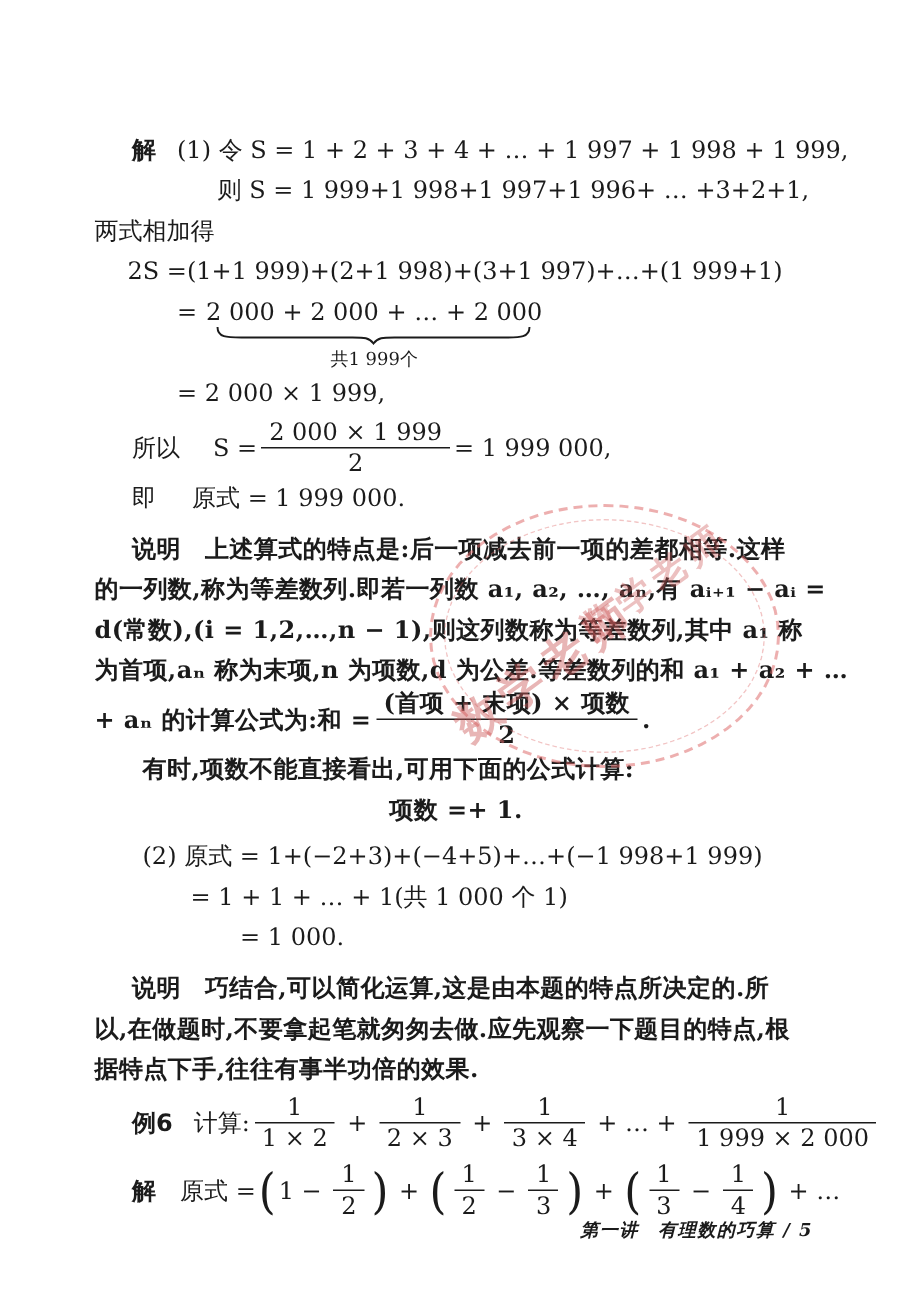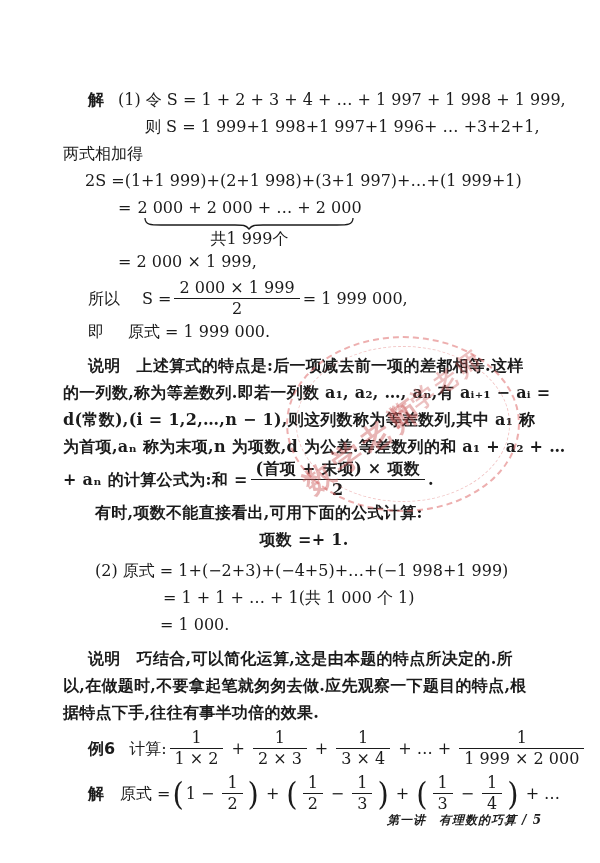--- a/index.html
+++ b/index.html
@@ -18,21 +18,21 @@
   .mline{display:flex;align-items:center;line-height:27px;white-space:nowrap;}
   .mline5{display:flex;align-items:flex-start;white-space:nowrap;}
   .hlabel{font-family:"DejaVu Sans","Liberation Sans",sans-serif;font-weight:700;}
   .note{font-weight:600;letter-spacing:.3px;}
   .frac{display:inline-block;vertical-align:middle;text-align:center;margin:0 3px;}
   .fnum{display:block;padding:0 5px 1px;line-height:18px;}
   .fden{display:block;border-top:1.4px solid #1b1b1b;padding:1px 5px 0;line-height:18px;}
   .brace-group{display:inline-block;text-align:center;vertical-align:top;margin-left:6px;}
   .bg-terms{display:block;line-height:27px;}
   .brace-svg{display:block;margin:-4px auto 0;}
-  .brace-label{display:block;font-size:16px;line-height:18px;}
+  .brace-label{display:block;font-size:12px;line-height:18px;}
   .op{margin:0 5px;}
   .bp{display:inline-block;vertical-align:middle;font-size:29px;font-weight:400;line-height:30px;transform:scaleY(1.12);margin:0 2px;}
   .footer{
     position:absolute;right:58px;top:812px;
     font-style:italic;font-weight:700;font-size:12px;letter-spacing:1px;
   }
   .stamp{
     position:absolute;left:286px;top:336px;width:230px;height:172px;
     border:2px dashed rgba(222,110,110,.55);border-radius:50%;
     pointer-events:none;z-index:5;
@@ -107,21 +107,21 @@
     </div>
 
     <div class="ln note" style="margin-left:32px"><span>有时,项数不能直接看出,可用下面的公式计算:</span></div>
 
     <div class="mline note" style="justify-content:center">
       <span>项数 =</span>
       <span>+ 1.</span>
     </div>
 
     <div class="ln" style="margin-left:32px;margin-top:4px"><span>(2) 原式 = 1+(−2+3)+(−4+5)+…+(−1 998+1 999)</span></div>
-    <div class="ln" style="margin-left:100px"><span>= 1 + 1 + … + 1(共 1 000 个 1)</span></div>
+    <div class="ln" style="margin-left:64px"><span>= 1 + 1 + … + 1(共 1 000 个 1)</span></div>
     <div class="ln" style="margin-left:97px"><span>= 1 000.</span></div>
 
     <div class="ln note" style="margin-left:25px;margin-top:7px">
       <span class="hlabel">说明</span><span style="margin-left:16px">巧结合,可以简化运算,这是由本题的特点所决定的.所</span>
     </div>
     <div class="ln note"><span>以,在做题时,不要拿起笔就匆匆去做.应先观察一下题目的特点,根</span></div>
     <div class="ln note"><span>据特点下手,往往有事半功倍的效果.</span></div>
 
     <div class="mline" style="margin-left:25px;margin-top:3px">
       <span class="hlabel">例6</span>

